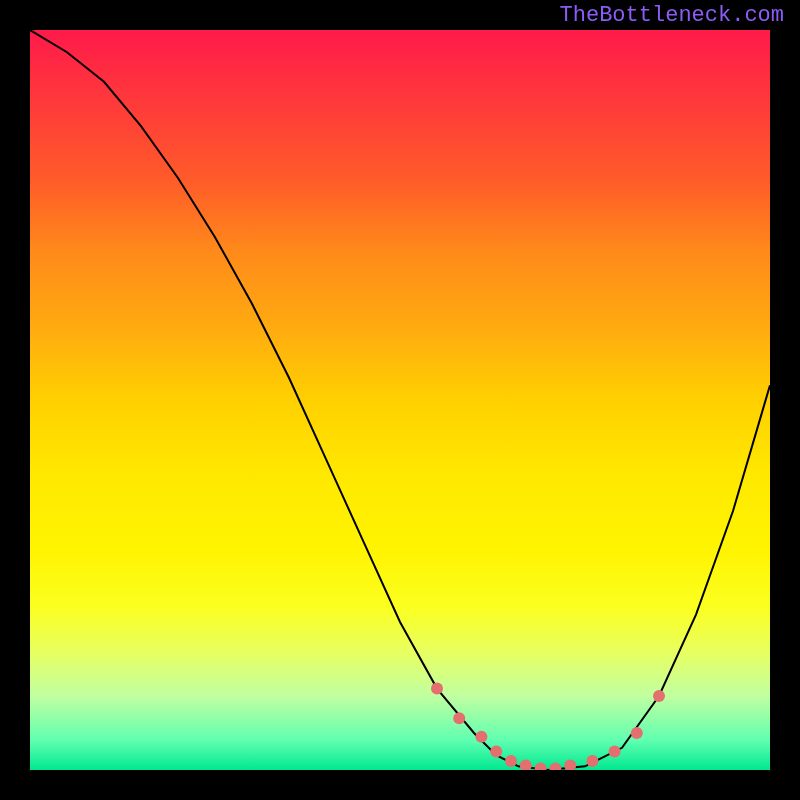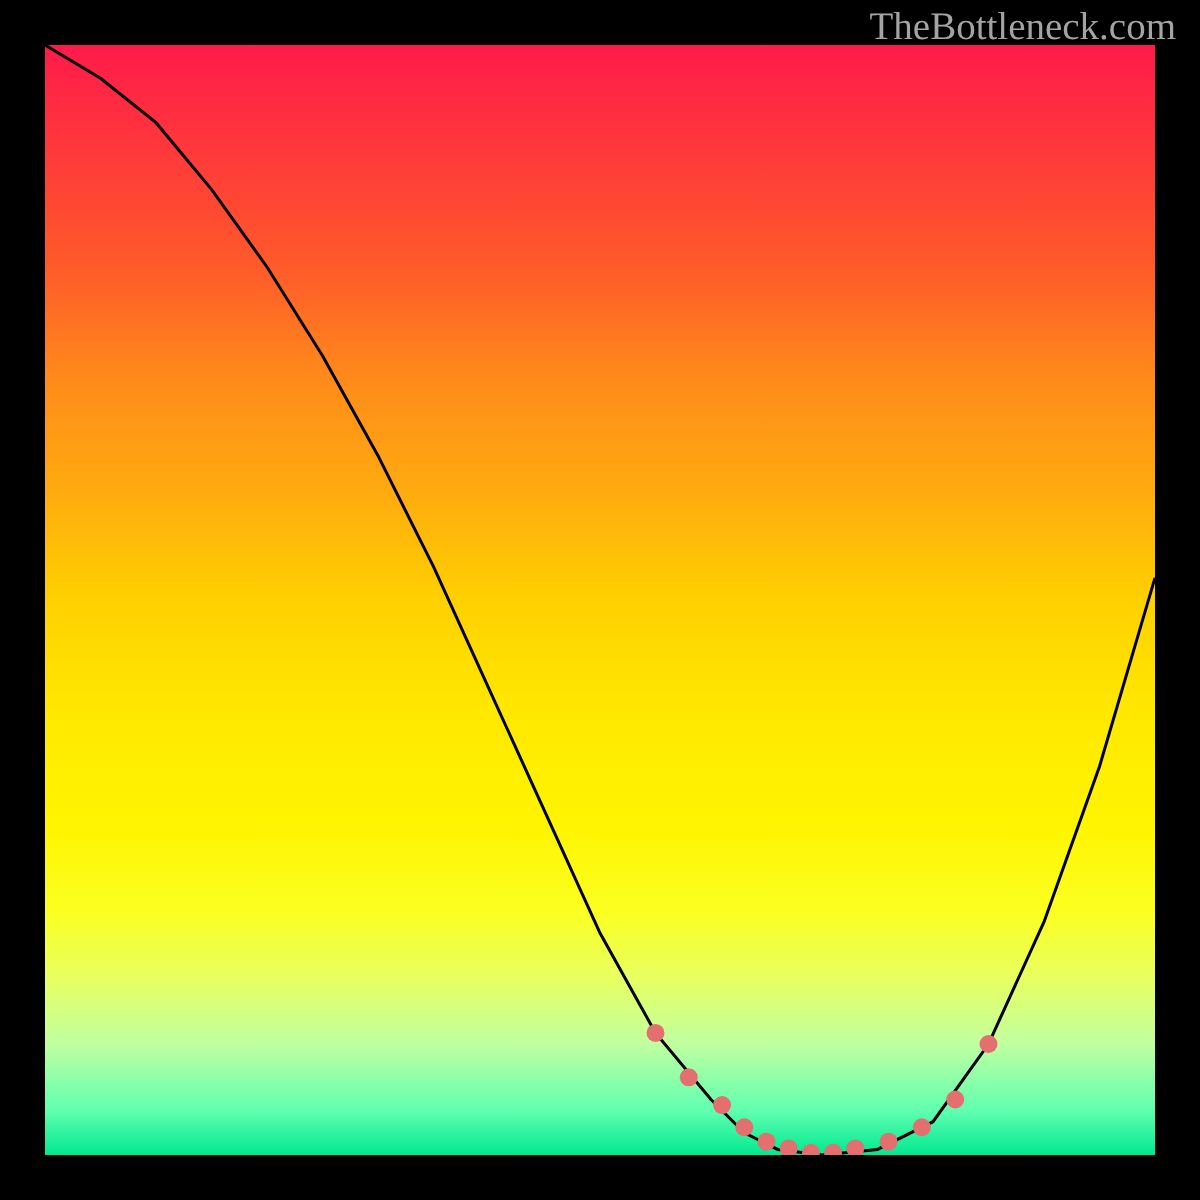--- a/index.html
+++ b/index.html
@@ -8,23 +8,23 @@
     width: 800px;
     height: 800px;
     background: #000;
     position: relative;
     overflow: hidden;
   }
   .watermark {
     position: absolute;
     top: 3px;
     right: 16px;
-    color: #a3a3a3;
-    font-family: Liberation Serif, serif;
-    font-size: 26px;
+    color: #8b5cf6;
+    font-family: Liberation Mono, monospace;
+    font-size: 22px;
     z-index: 10;
   }
   .plot-area {
     position: absolute;
     left: 30px;
     top: 30px;
     width: 740px;
     height: 740px;
     background: linear-gradient(to bottom,
       #ff1a4a 0%,

